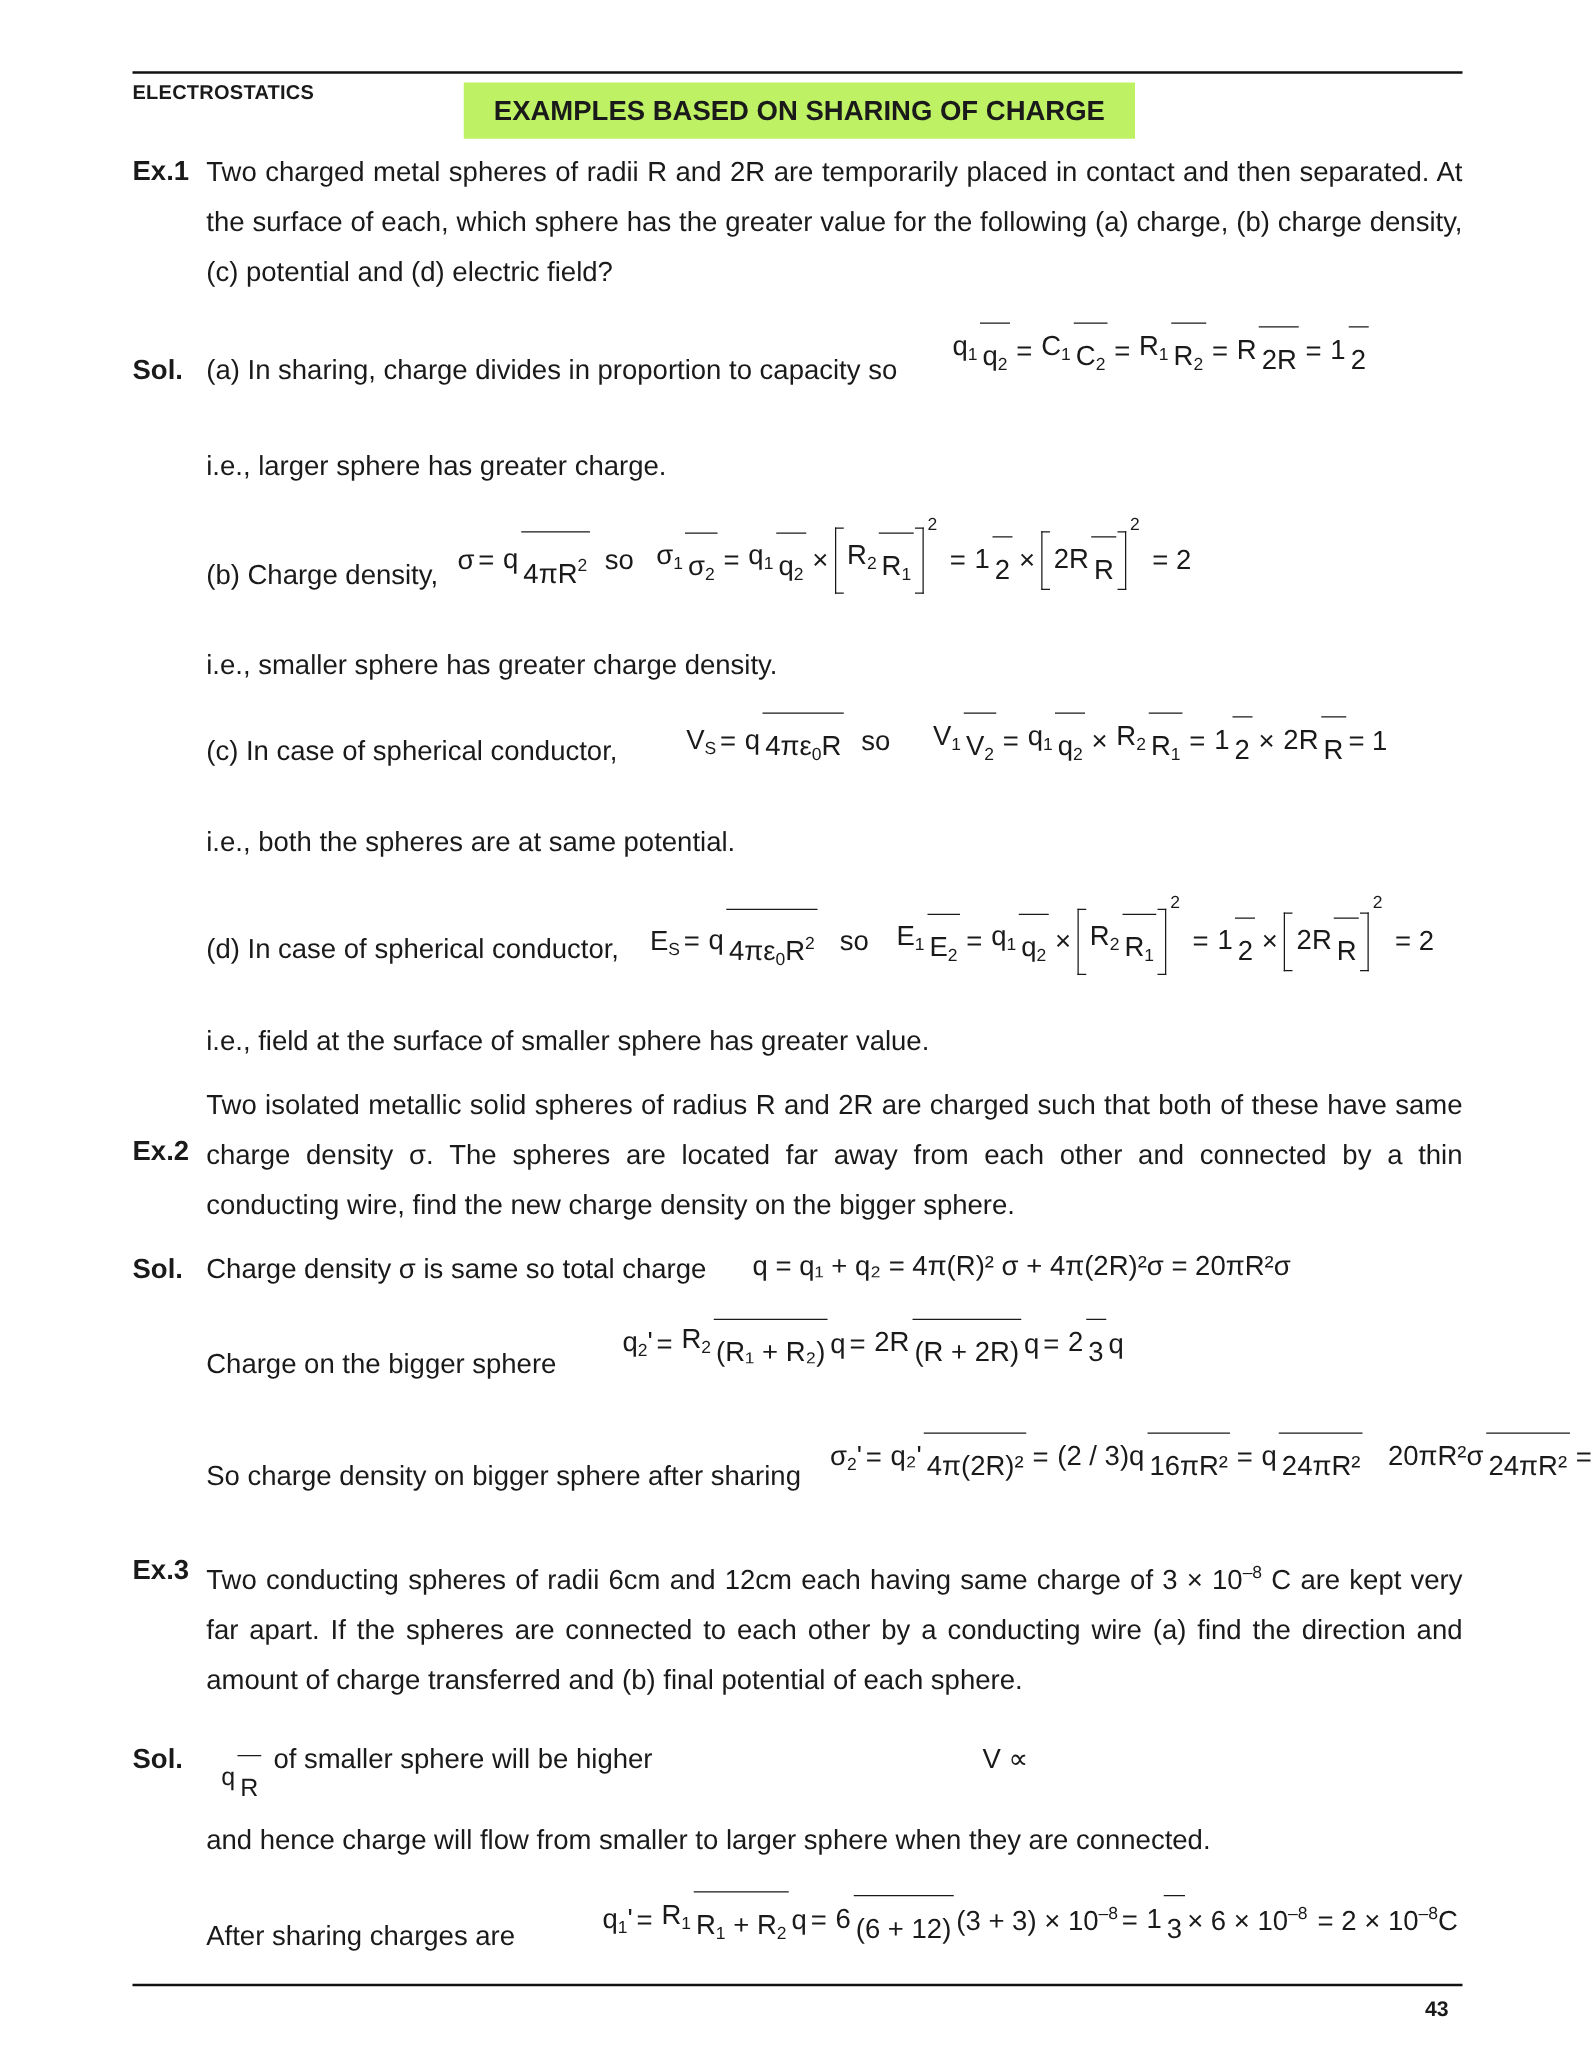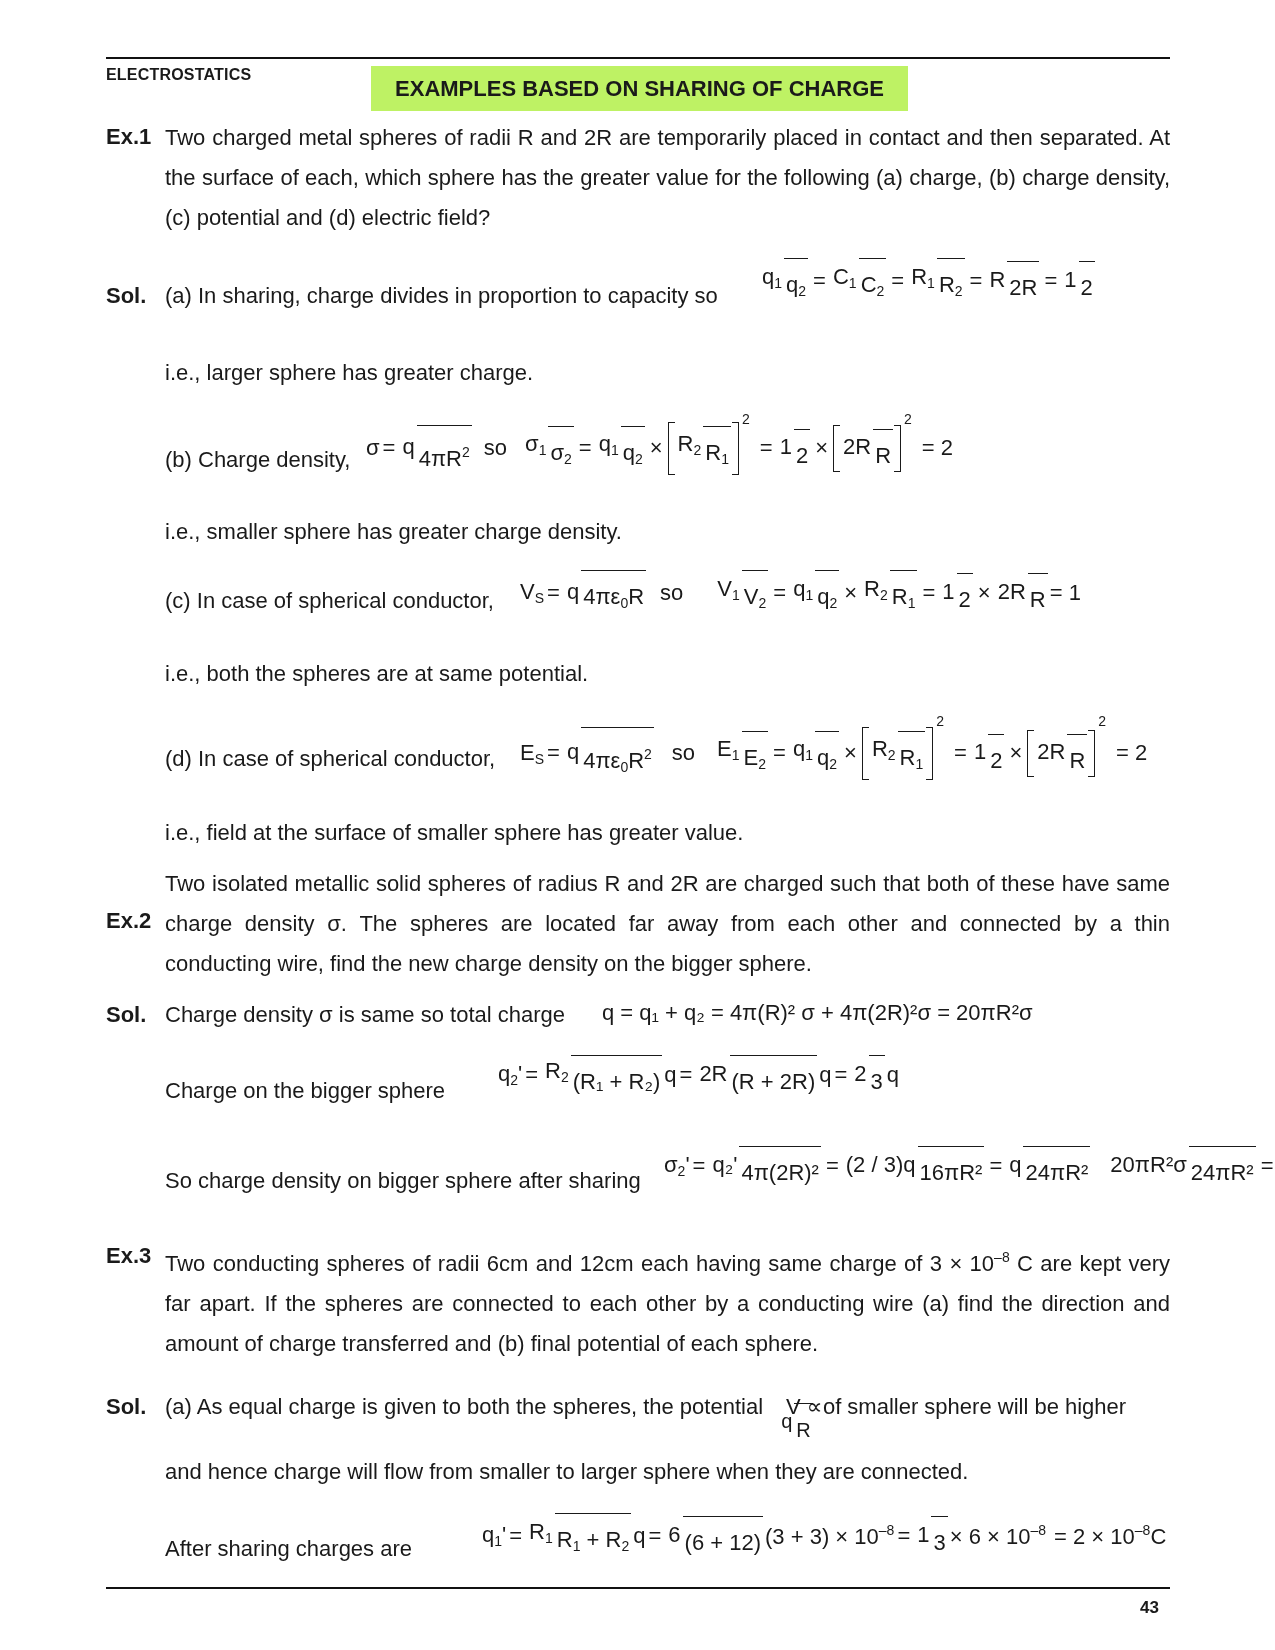--- a/index.html
+++ b/index.html
@@ -111,21 +111,21 @@
         <span class="num">2R</span>
         <span class="den">R</span>
       </span>
     </span>
     <span class="brk-sup">2</span>
   <span style="margin-left:10px">= 2</span>
 </div>
 <div class="abs t" style="left:165px;top:519px;">i.e., smaller sphere has greater charge density.</div>
 
 <div class="abs t" style="left:165px;top:588px;">(c) In case of spherical conductor,</div>
-<div class="m" style="left:520px;top:570px;">
+<div class="m" style="left:549px;top:570px;">
   <span><span>V</span><sub>S</sub></span>
     <span class="op">=</span>
   <span class="frac">
       <span class="num">q</span>
       <span class="den"><span>4πε</span><sub>0</sub><span>R</span></span>
     </span>
   <span style="margin:0 30px 0 12px">so</span>
   <span class="frac">
       <span class="num">V<sub>1</sub></span>
       <span class="den">V<sub>2</sub></span>
@@ -256,21 +256,20 @@
       <span class="den">6</span>
     </span>
   <span>σ</span>
 </div>
 
 <div class="abs lbl" style="left:106px;top:1243px;">Ex.3</div>
 <div class="para" style="top:1237px;"><span>Two conducting spheres of radii 6cm and 12cm each having same charge of 3 × 10</span><sup>–8</sup><span> C are kept very far apart. If the spheres are connected to each other by a conducting wire (a) find the direction and amount of charge transferred and (b) final potential of each sphere.</span></div>
 
 <div class="abs lbl" style="left:106px;top:1394px;">Sol.</div>
 <div class="abs t" style="left:165px;top:1394px;">
-  <span>(a) As equal charge is given to both the spheres, the potential</span>
   <span class="frac" style="display:inline-flex;vertical-align:-14px;font-size:20px;margin:0 4px 0 10px;">
     <span class="num">q</span>
       <span class="den">R</span>
   </span>
   <span>of smaller sphere will be higher</span>
 </div>
 <span class="abs t" style="left:786px;top:1394px;">V ∝</span>
 <div class="abs t" style="left:165px;top:1459px;">and hence charge will flow from smaller to larger sphere when they are connected.</div>
 
 <div class="abs t" style="left:165px;top:1536px;">After sharing charges are</div>

